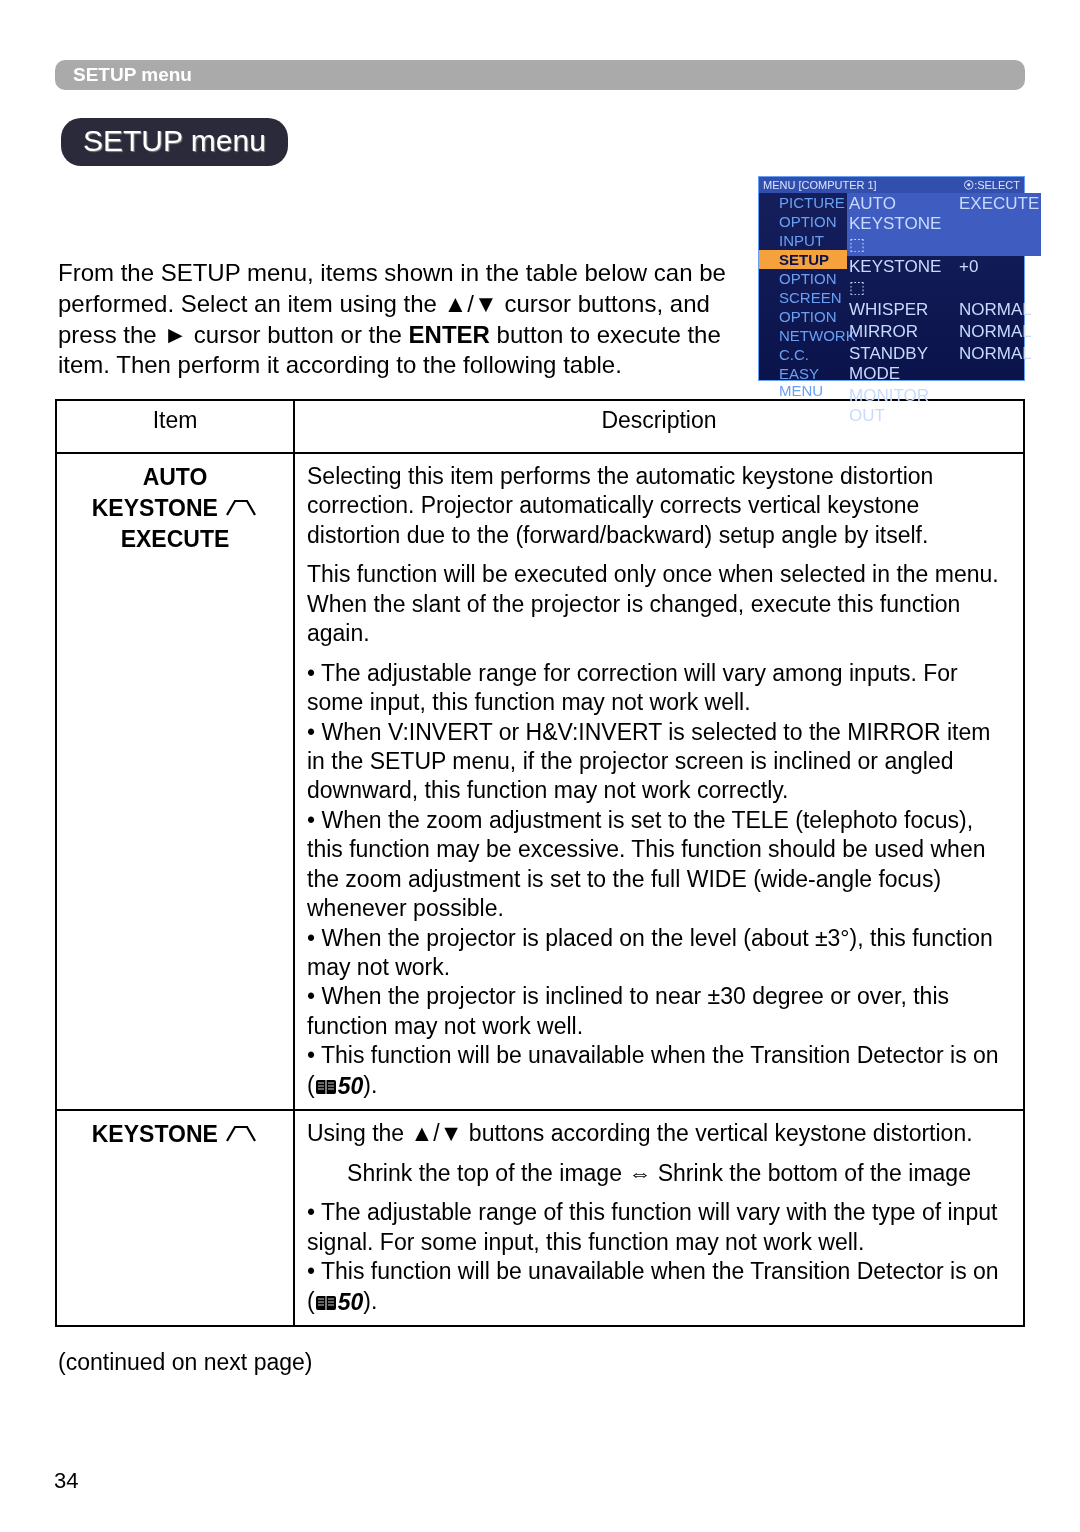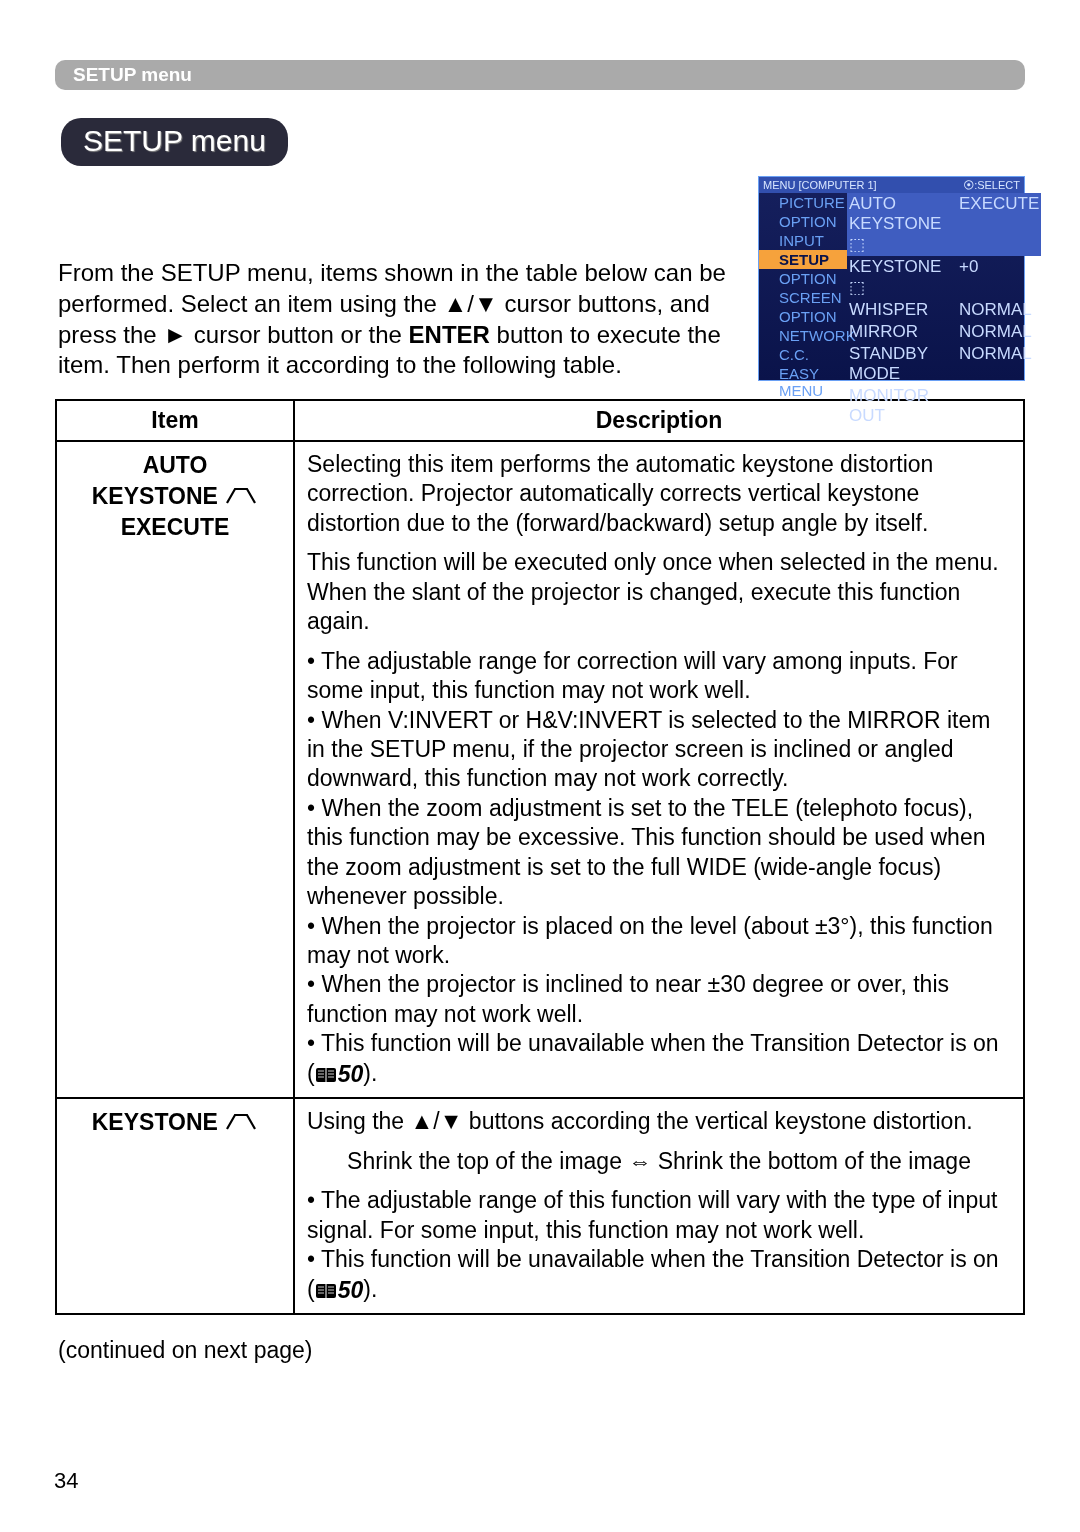--- a/index.html
+++ b/index.html
@@ -78,24 +78,24 @@
     border-collapse: collapse;
     margin-top: 10px;
   }
   table.main th, table.main td {
     border: 2px solid #000;
     padding: 8px 12px;
     font-size: 23px;
     vertical-align: top;
   }
   table.main th {
-    font-weight: bold;
+    font-weight: normal;
     text-align: center;
     padding-top: 6px;
-    padding-bottom: 6px;
+    padding-bottom: 18px;
   }
   td.itemcell {
     width: 238px;
     text-align: center;
     font-weight: bold;
     vertical-align: middle;
     font-size: 22px;
     line-height: 1.35;
     word-break: break-word;
   }

